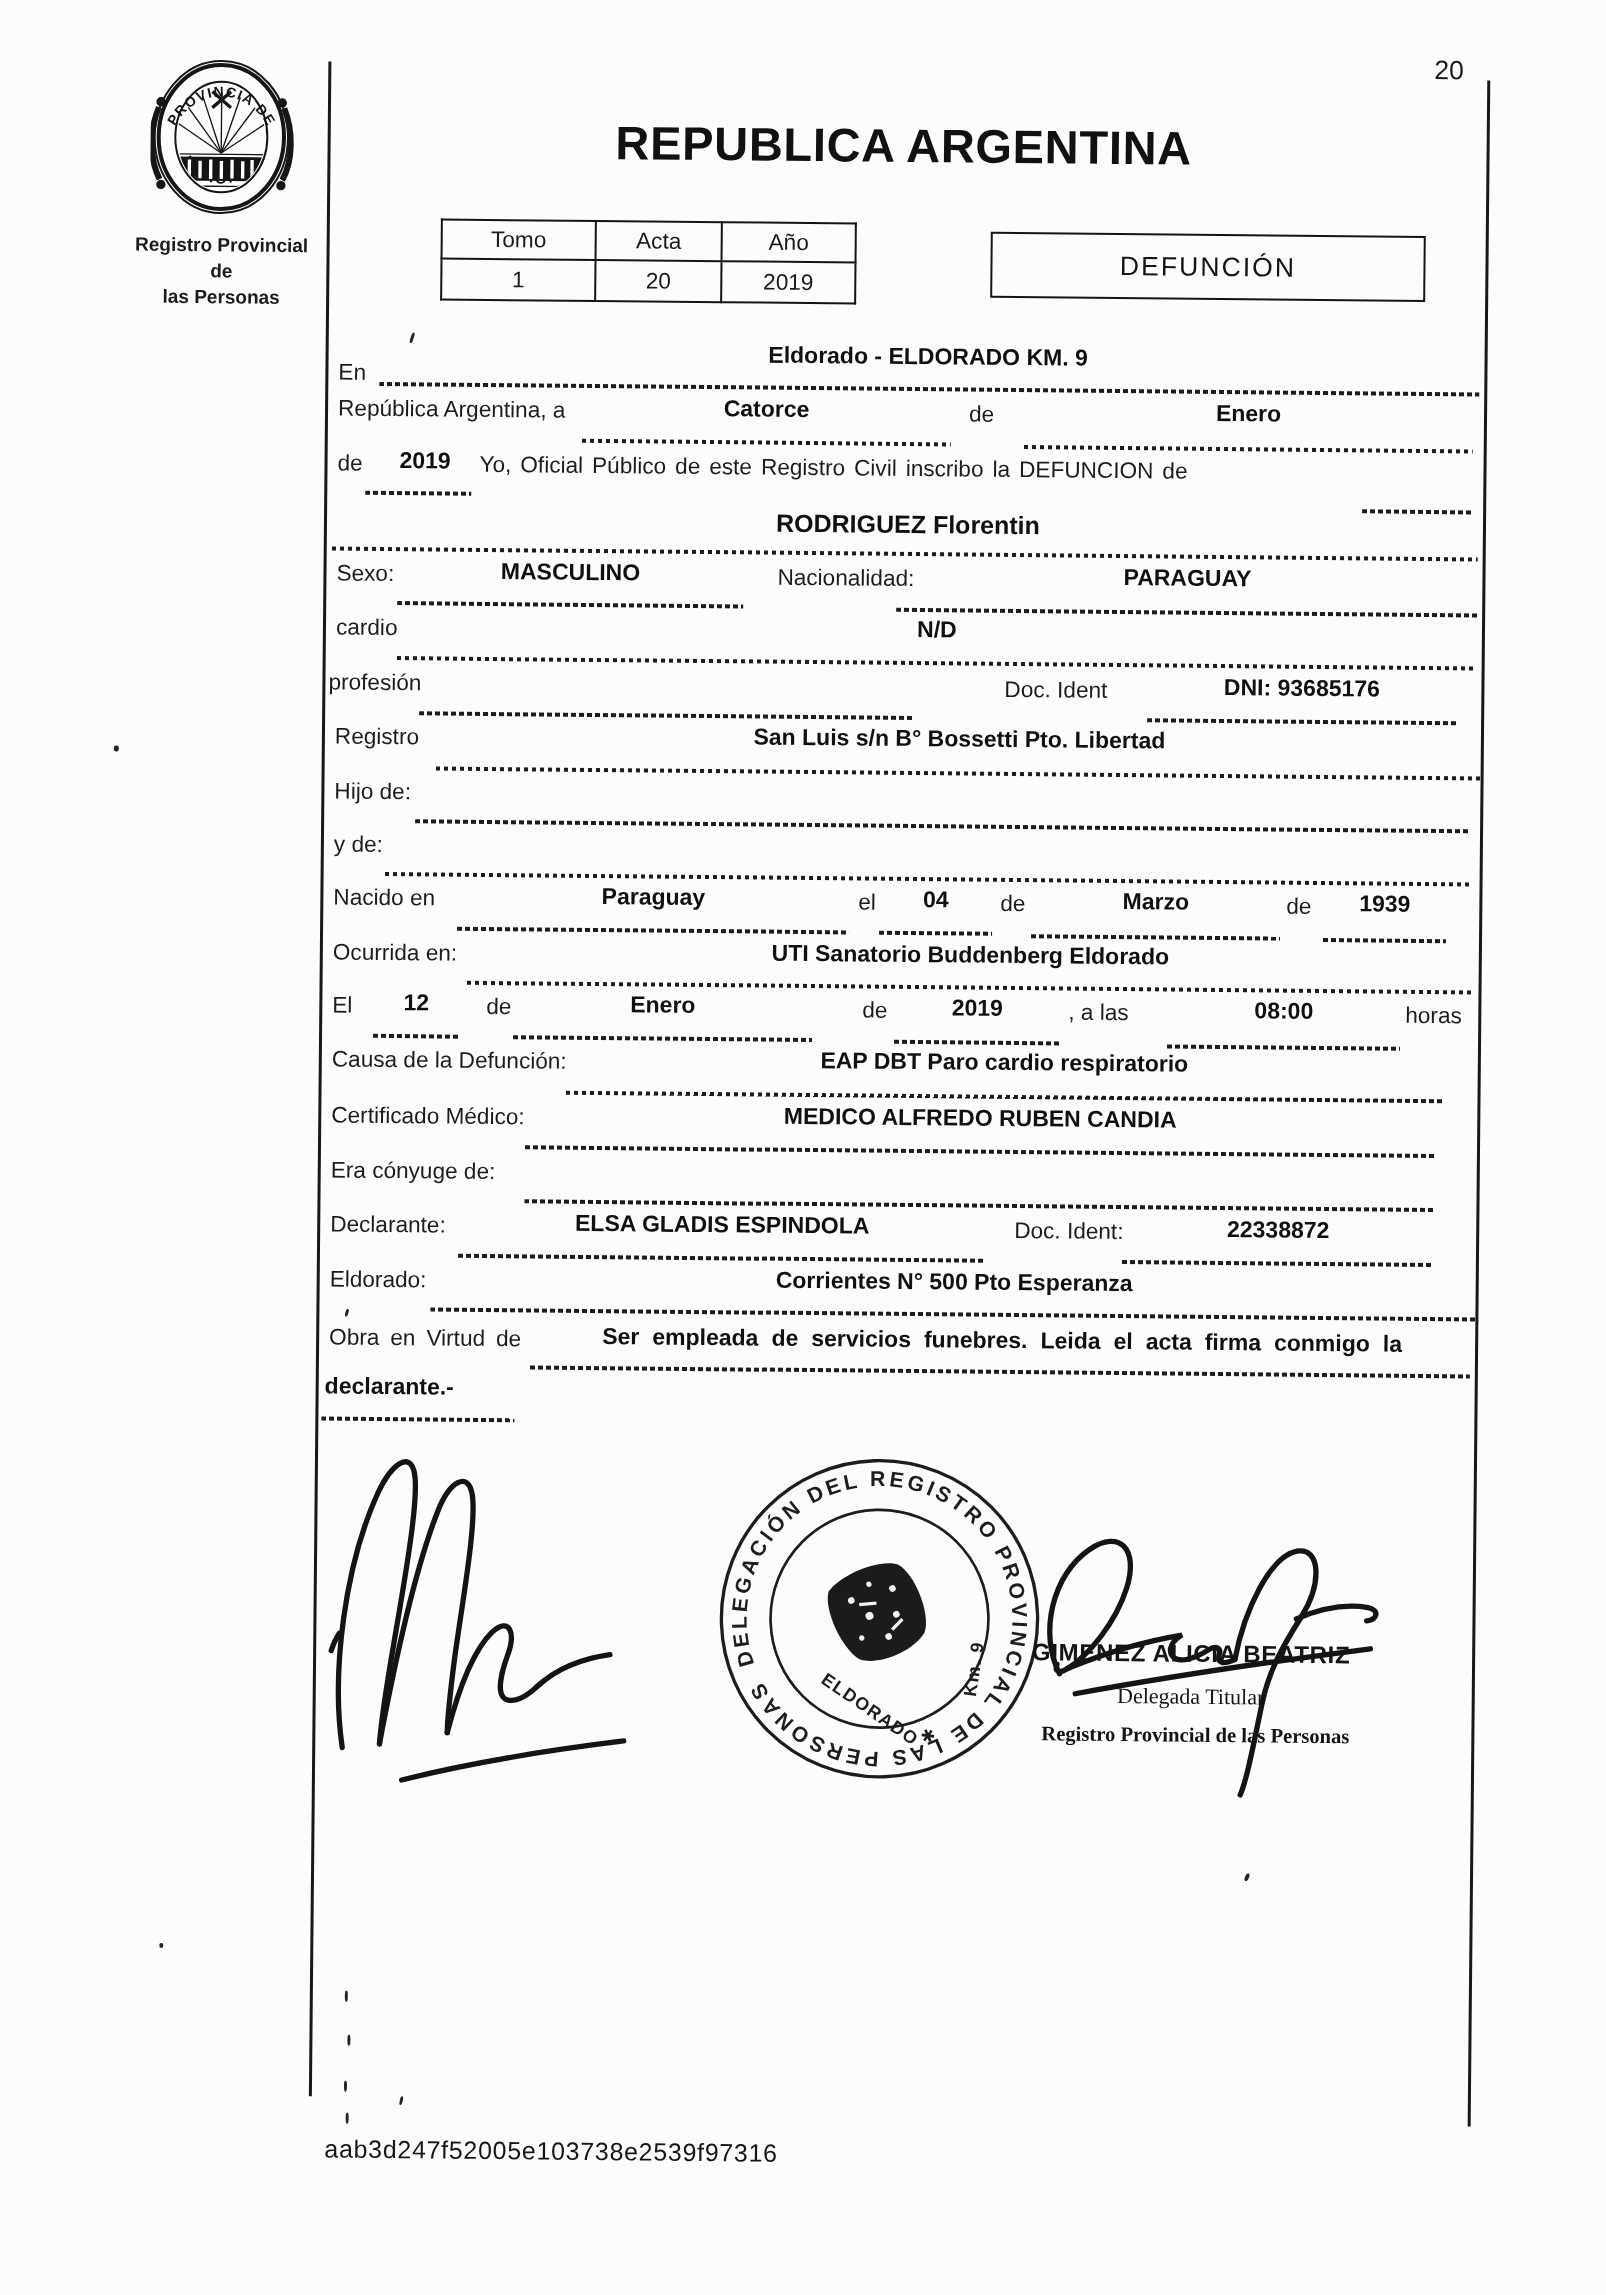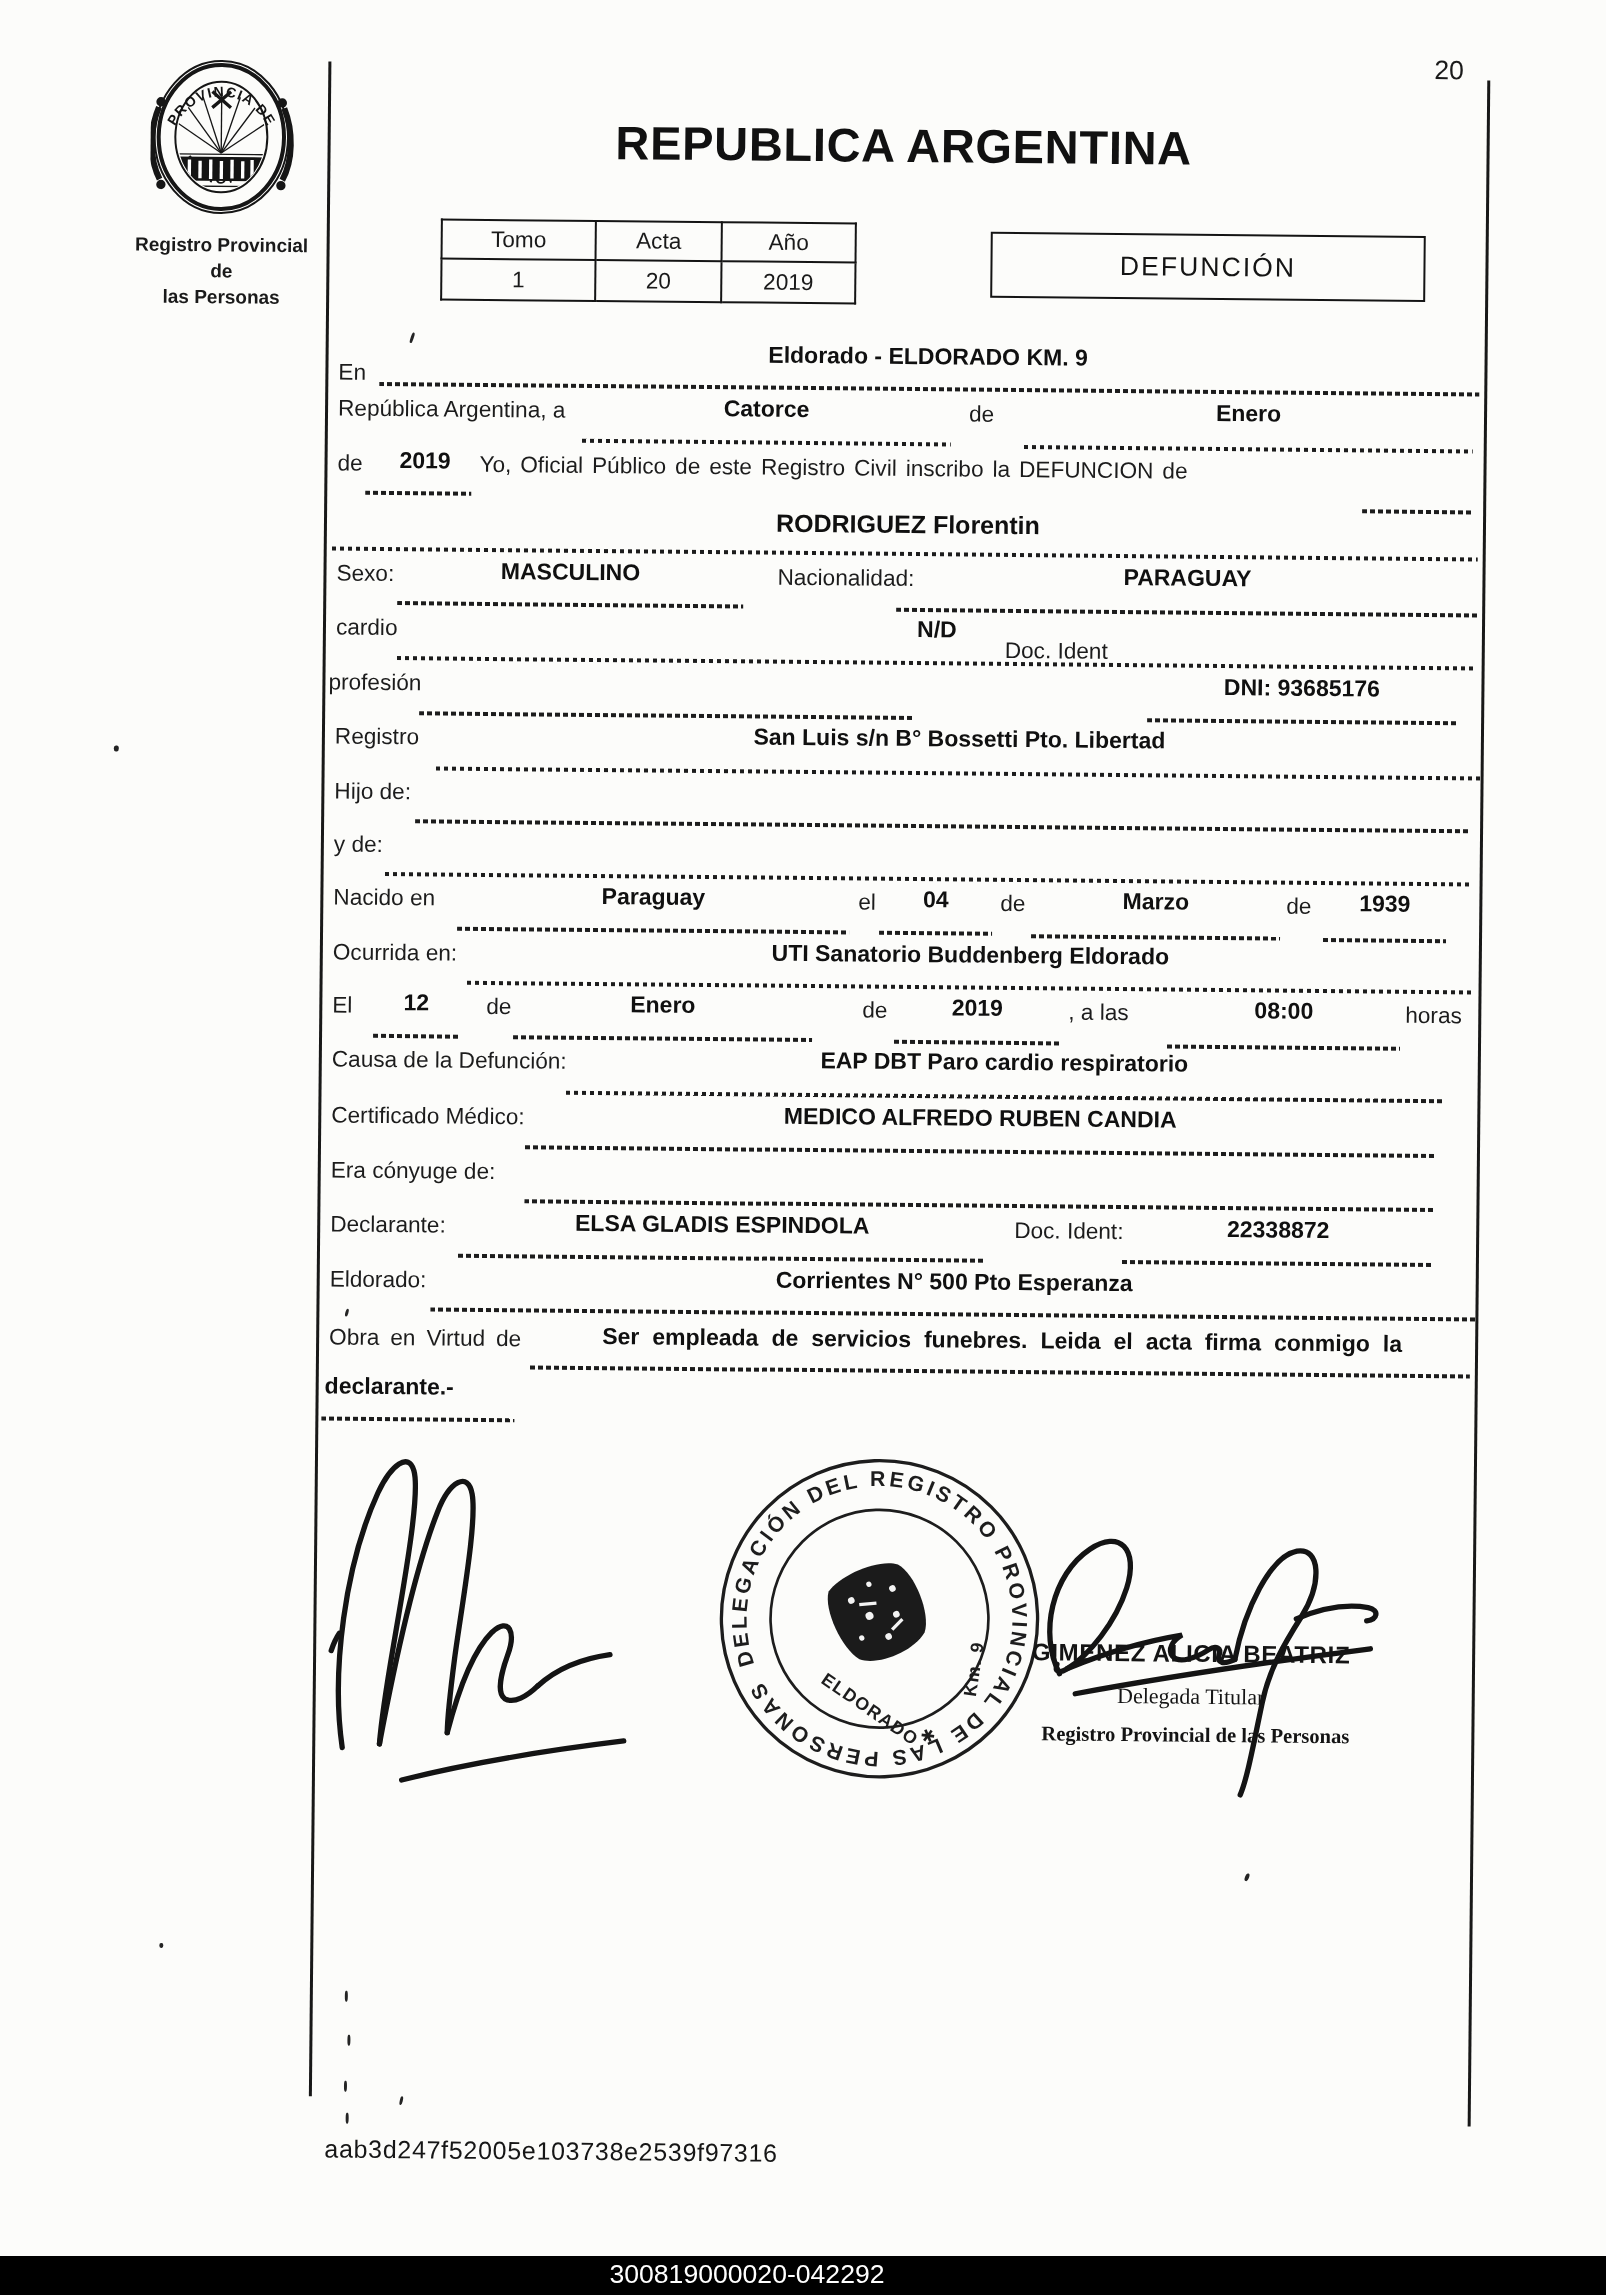--- a/index.html
+++ b/index.html
@@ -148,21 +148,21 @@
   <span class="vb" style="left:891px;top:561px;width:582px">PARAGUAY</span>
   <div class="dl" style="left:392px;top:605px;width:346px"></div>
   <div class="dl" style="left:891px;top:607px;width:582px"></div>
 
   <span class="lb" style="left:331px;top:619px">cardio</span>
   <span class="vb" style="left:392px;top:615px;width:1080px">N/D</span>
   <div class="dl" style="left:392px;top:660px;width:1080px"></div>
 
   <span class="lb" style="left:324px;top:674px">profesión</span>
   <span class="vb" style="left:415px;top:670px;width:495px"></span>
-  <span class="lb" style="left:1000px;top:636px">Doc. Ident</span>
+  <span class="lb" style="left:1000px;top:675px">Doc. Ident</span>
   <span class="vb" style="left:1143px;top:670px;width:309px">DNI: 93685176</span>
   <div class="dl" style="left:415px;top:715px;width:495px"></div>
   <div class="dl" style="left:1143px;top:715px;width:309px"></div>
 
   <span class="lb" style="left:331px;top:728px">Registro</span>
   <span class="vb" style="left:432px;top:724px;width:1047px">San Luis s/n B° Bossetti Pto. Libertad</span>
   <div class="dl" style="left:432px;top:770px;width:1047px"></div>
 
   <span class="lb" style="left:331px;top:783px">Hijo de:</span>
   <span class="vb" style="left:412px;top:779px;width:1053px"></span>
@@ -293,18 +293,15 @@
   <div class="mark" style="left:167px;top:1949px;width:4px;height:5.3px"></div>
   <div class="mark" style="left:1252px;top:1869px;width:4px;height:8px;transform:rotate(20deg)"></div>
   <div class="mark" style="left:353px;top:1995px;width:2.7px;height:11.3px"></div>
   <div class="mark" style="left:356px;top:2039px;width:2.7px;height:11.3px"></div>
   <div class="mark" style="left:353px;top:2085px;width:2.7px;height:11.3px"></div>
   <div class="mark" style="left:355px;top:2117px;width:2.7px;height:11.3px"></div>
   <div class="mark" style="left:409px;top:2100px;width:3.3px;height:8.6px;transform:rotate(12deg)"></div>
 
 </div>
 
-<div class="footerbar">
-  <span>300819000020-042292</span>
+
 </div>
 
-</div>
-
 
 </body></html>

